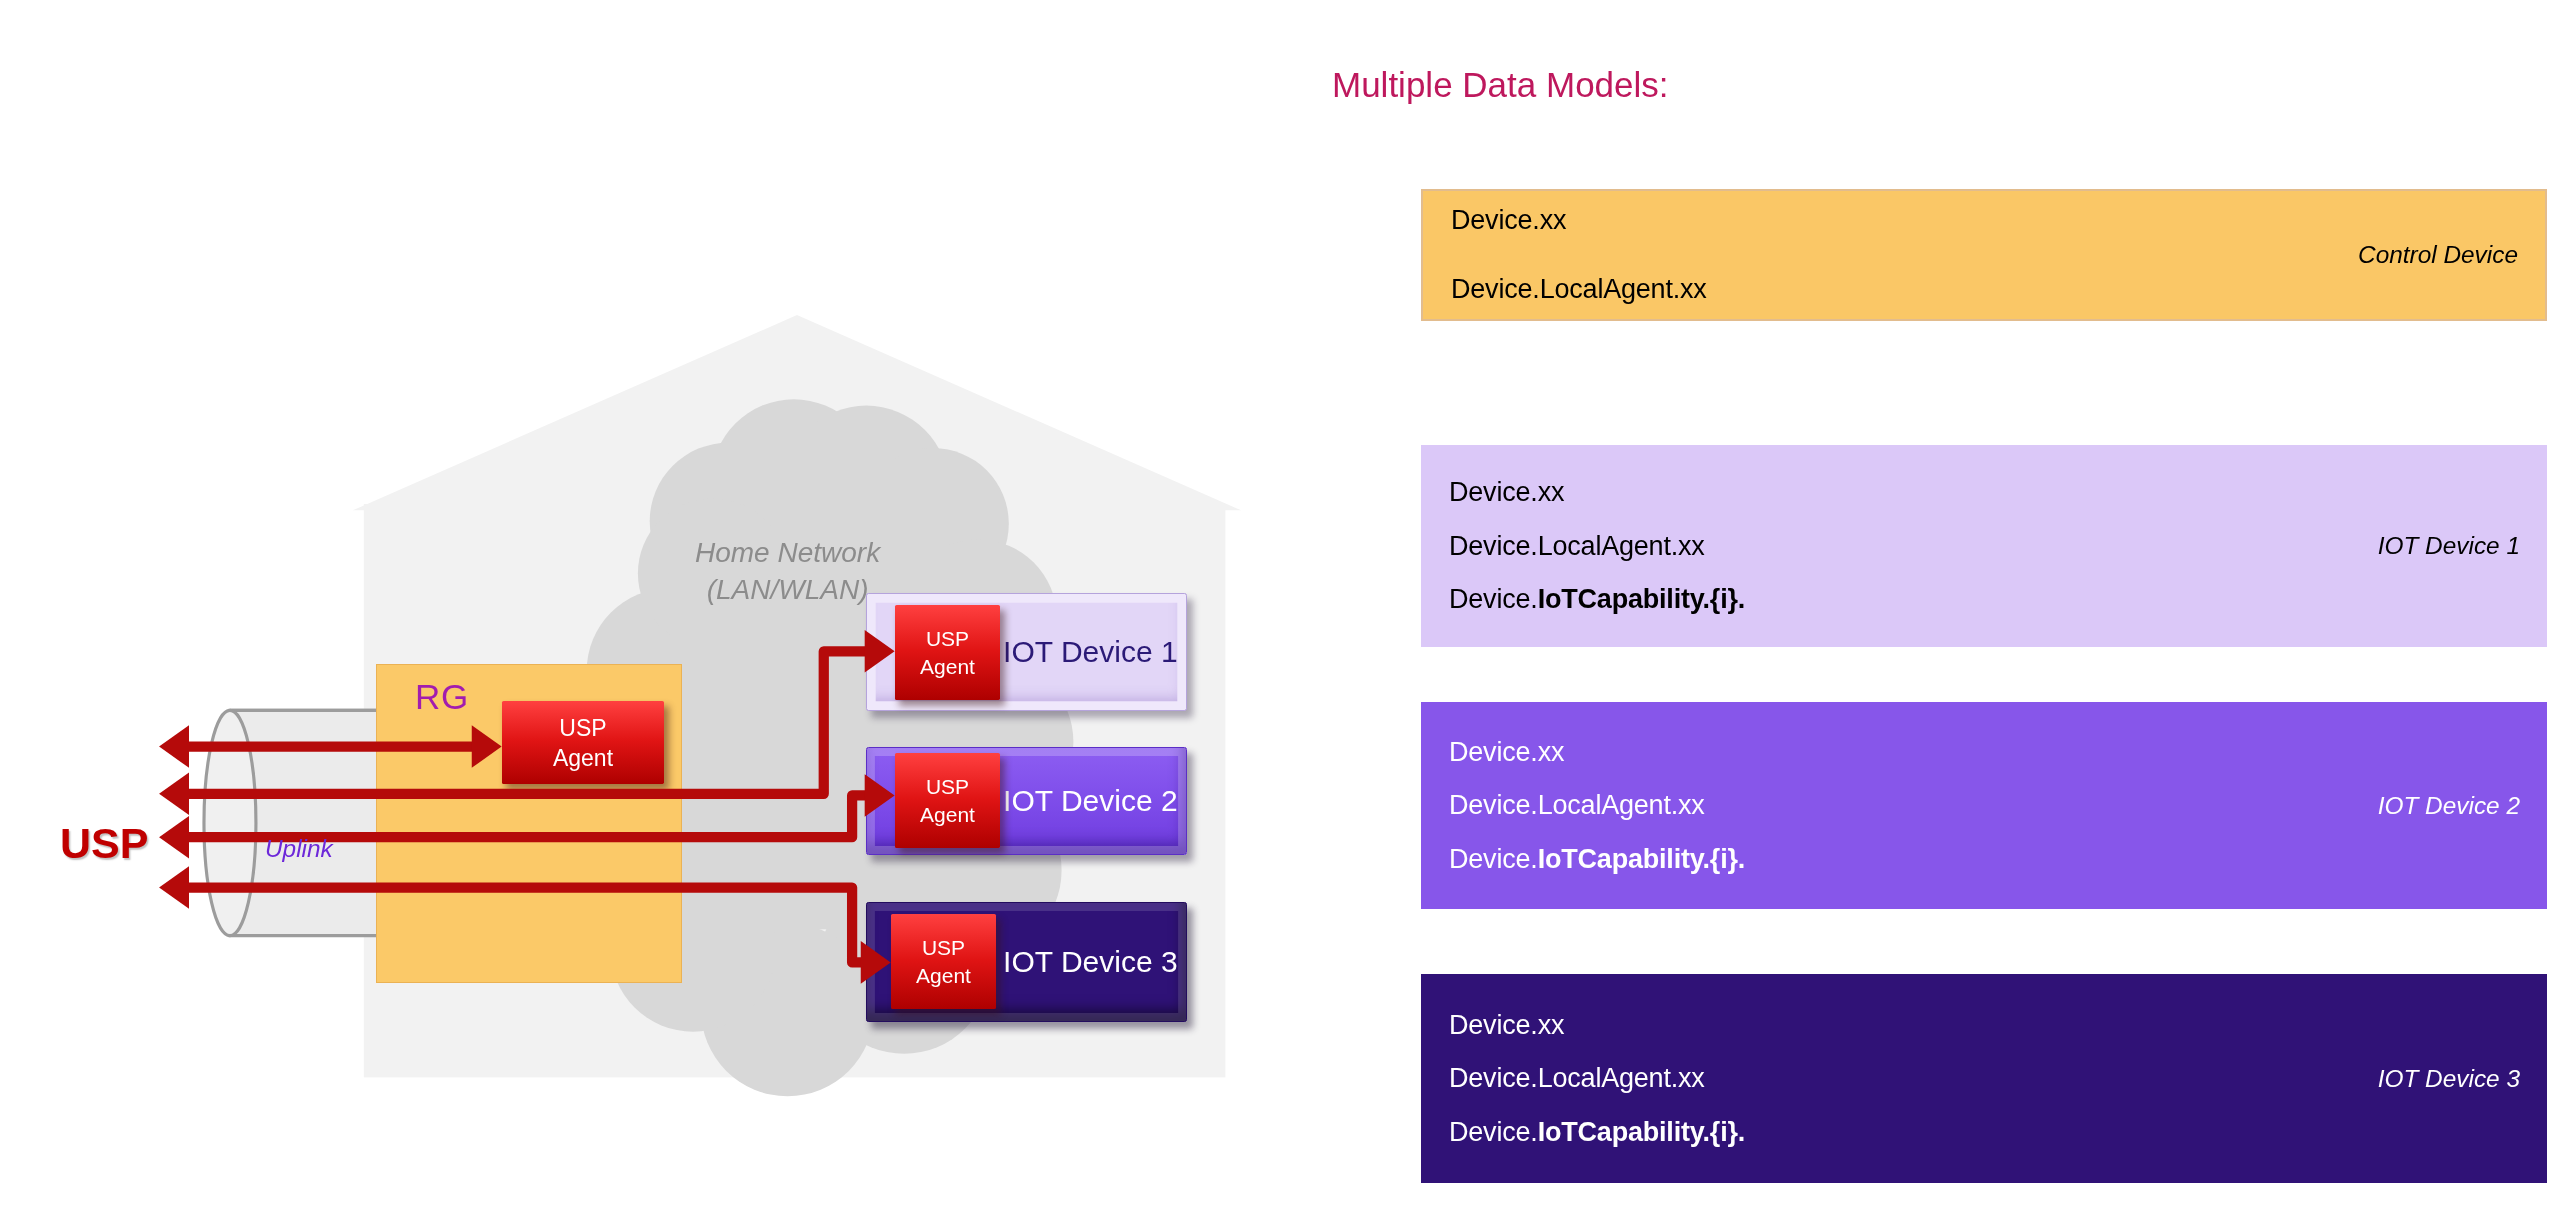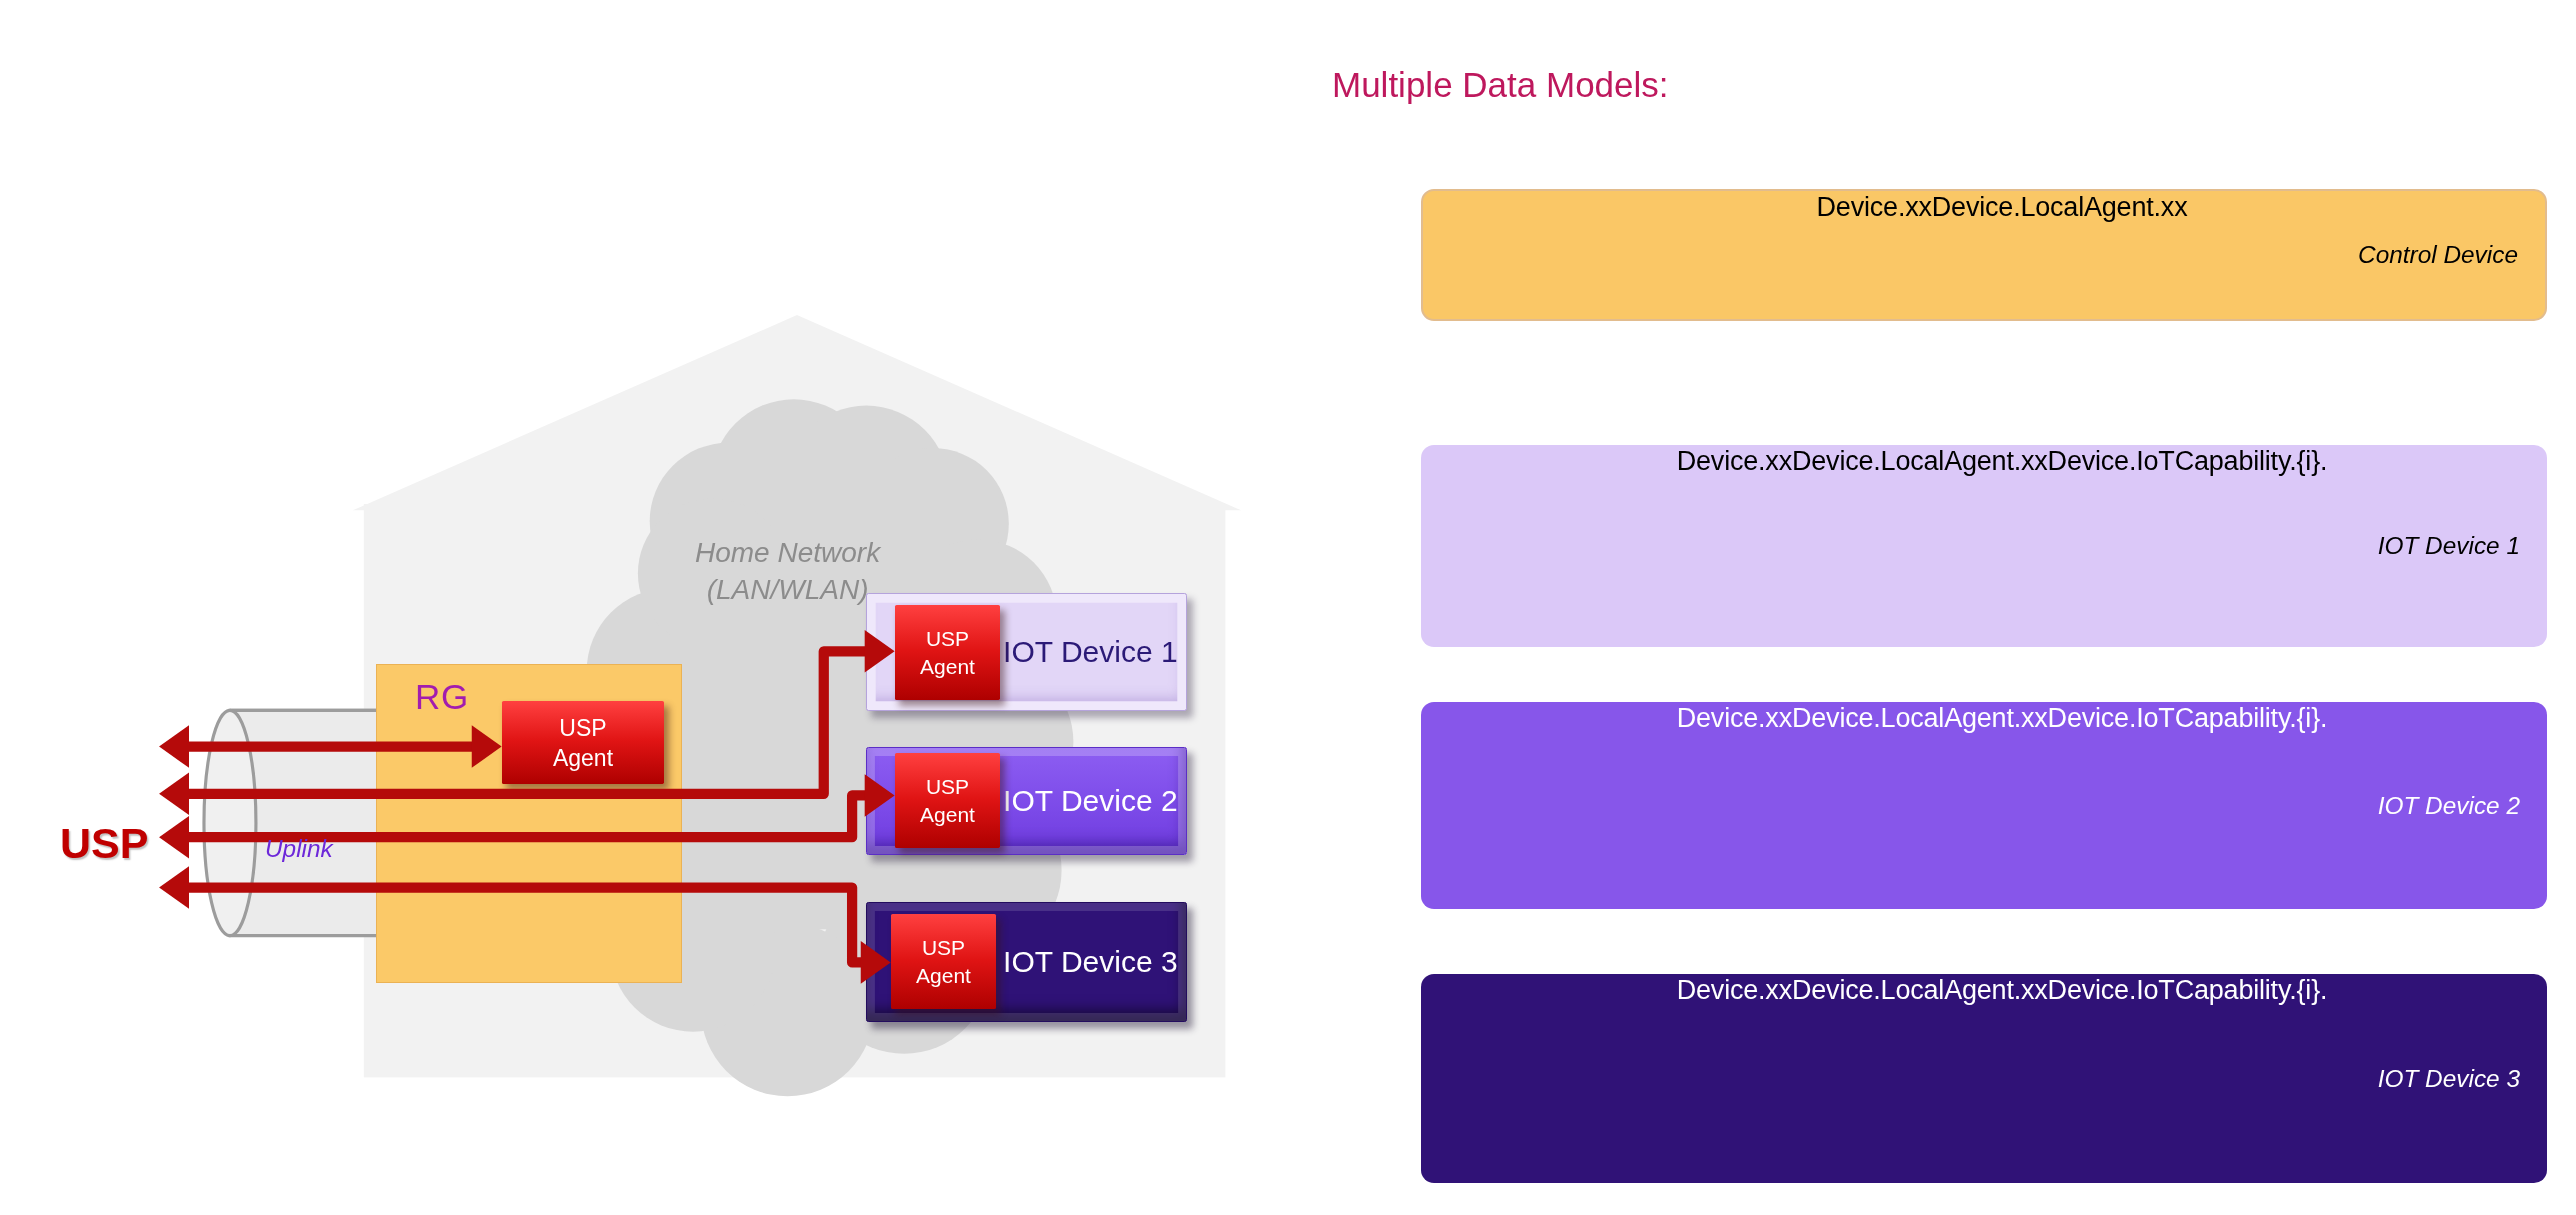--- a/index.html
+++ b/index.html
@@ -68,30 +68,29 @@
     font-size:28px;font-style:italic;color:#8C8C8C;line-height:37px;text-align:center;
   }
 
   
   .page-title{
     position:absolute;left:1332px;top:65px;
     font-size:35px;color:#be185d;
   }
   .model-box{
     position:absolute;left:1421px;width:1126px;box-sizing:border-box;
-    display:flex;justify-content:center;
-    padding-left:36px;
-    border-radius:13px;
+    display:flex;flex-direction:column;justify-content:center;
+    padding-left:28px;
   }
   .model-control{top:189px;height:132px;background:#FAC766;border:2.4px solid #E2BC8E;row-gap:36px;color:#000000;}
   .model-iot1{top:445px;height:202px;background:#DBC8F8;row-gap:20.5px;color:#000000;}
   .model-iot2{top:702px;height:207px;background:#8756EA;row-gap:20.5px;color:#ffffff;}
   .model-iot3{top:974px;height:209px;background:#301277;row-gap:20.5px;color:#ffffff;}
   .model-row{font-size:27px;line-height:33px;letter-spacing:-0.2px;}
-  .model-row b{font-weight:normal;margin-top:48px;}
+  .model-row b{font-weight:bold;margin-top:48px;}
   .model-tag{
     position:absolute;right:27px;top:50%;transform:translateY(-50%);
     font-size:24.4px;font-style:italic;
   }
 </style>
 </head>
 <body>
 
 <div class="canvas">
 

